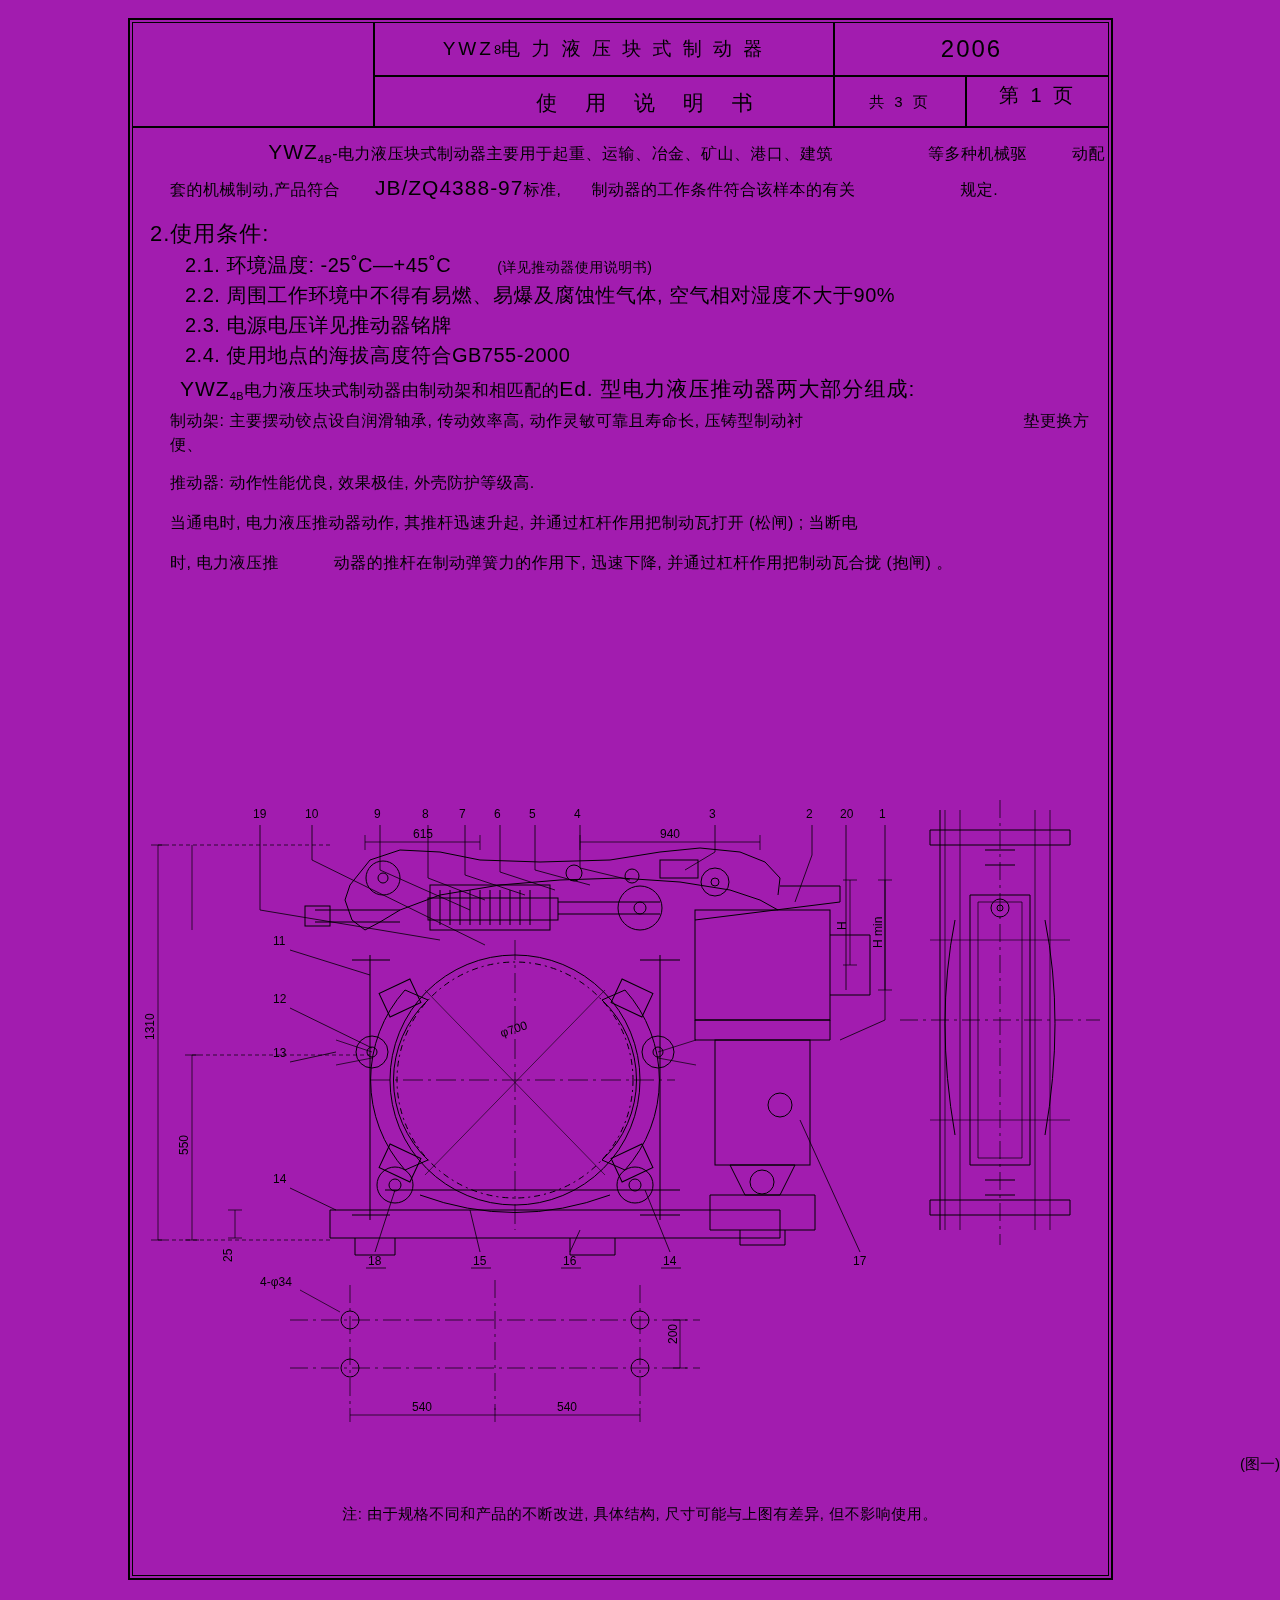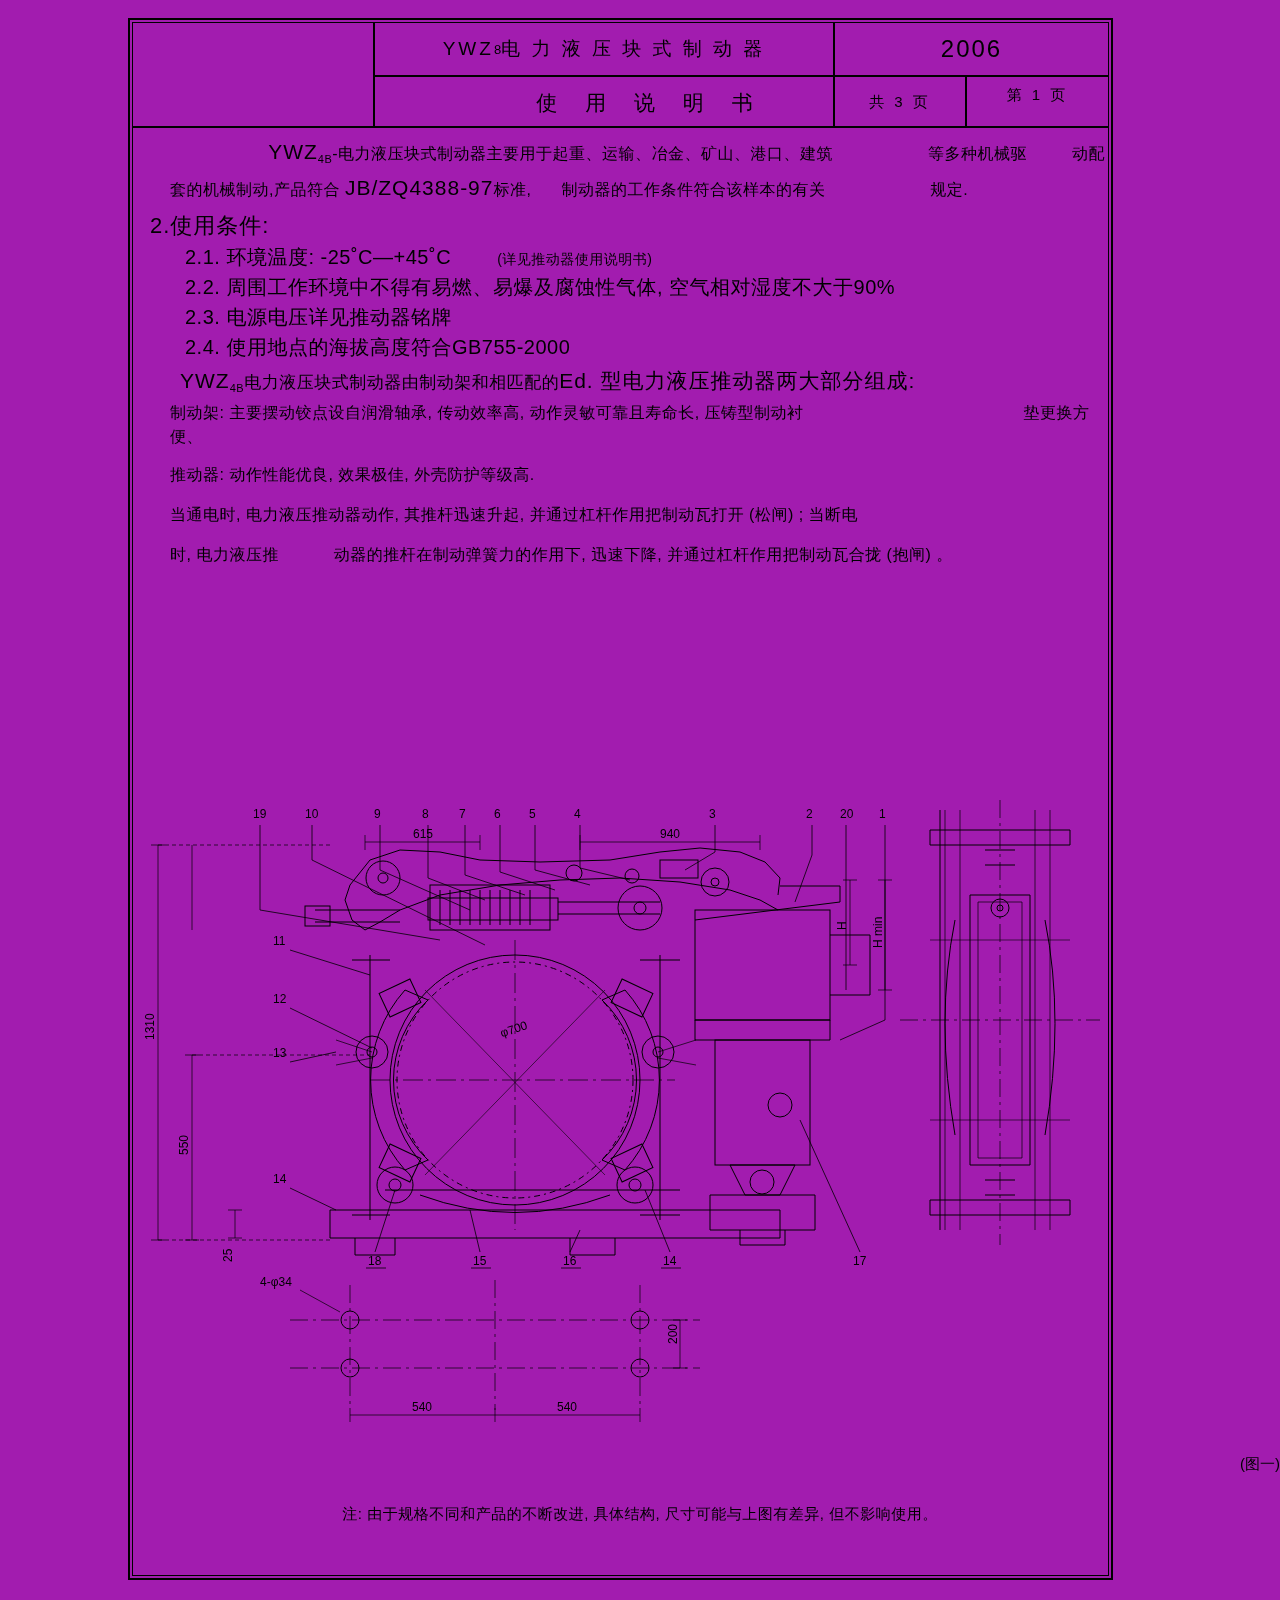--- a/index.html
+++ b/index.html
@@ -71,21 +71,21 @@
   .tb-year {
     left: 702px; top: 0; width: 273px; height: 52px;
     font-size: 24px; letter-spacing: 2px;
   }
   .tb-pages {
     left: 702px; top: 54px; width: 130px; height: 51px;
     font-size: 15px; letter-spacing: 3px;
   }
   .tb-pageno {
     left: 834px; top: 54px; width: 141px; height: 36px;
-    font-size: 15px; letter-spacing: 3px;
+    font-size: 20px; letter-spacing: 3px;
   }
 
   
   .content {
     position: absolute;
     left: 140px;
     top: 132px;
     width: 965px;
   }
   .sec-head {
@@ -165,26 +165,26 @@
 
 
     <div class="para para-wide">
       <span class="big" style="margin-left:30px">YWZ</span><span class="sub">4B</span><span>-电力液压块式制动器主要用于起重、运输、冶金、矿山、港口、建筑</span>
       <span style="margin-left:90px">等多种机械驱</span>
       <span style="margin-left:40px">动配</span>
     </div>
 
     <div class="para">
       <span>套的机械制动,产品符合</span>
-      <span class="big" style="">JB/ZQ4388-97</span><span>标准,</span>
+      <span class="big" style="margin-left:30px">JB/ZQ4388-97</span><span>标准,</span>
       <span style="margin-left:25px">制动器的工作条件符合该样本的有关</span>
       <span style="margin-left:100px">规定.</span>
     </div>
 
-    <div class="sec-head" style="margin-top:8px">2.使用条件:</div>
+    <div class="sec-head" style="margin-top:16px">2.使用条件:</div>
 
     <div class="item">
       <span>2.1.  环境温度: -25˚C—+45˚C</span>
       <span class="note-inline">(详见推动器使用说明书)</span>
     </div>
     <div class="item">2.2.  周围工作环境中不得有易燃、易爆及腐蚀性气体, 空气相对湿度不大于90%</div>
     <div class="item">2.3.  电源电压详见推动器铭牌</div>
     <div class="item">2.4.  使用地点的海拔高度符合GB755-2000</div>
 
 

